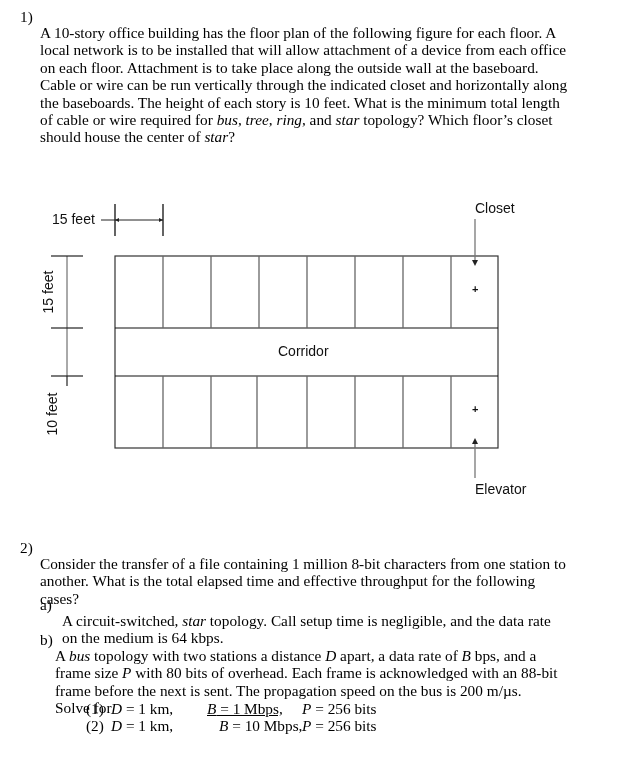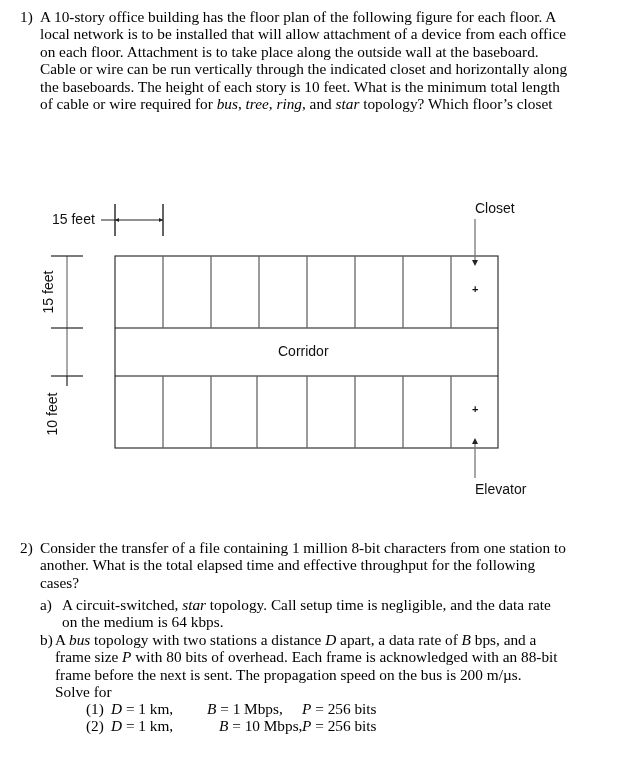--- a/index.html
+++ b/index.html
@@ -1,37 +1,38 @@
 <!DOCTYPE html>
 <html><head>
 <meta charset="utf-8">
 <style>
   html, body { margin: 0; padding: 0; background: #ffffff; }
   body { width: 619px; height: 764px; position: relative; overflow: hidden;
          font-family: "Liberation Serif", serif; color: #000; }
   .para { position: absolute; font-size: 15.3px; line-height: 17.4px; }
   .num { position: absolute; left: 0; }
-  .body-text { position: absolute; }
+  .body-text { position: absolute; margin-top: 16px; }
   .line { white-space: nowrap; display: block; }
   i, .it { font-style: italic; }
   .fig-text { position: absolute; font-family: "Liberation Sans", sans-serif; font-size: 14px; color: #111; white-space: nowrap; }
   svg { position: absolute; left: 0; top: 0; }
 </style>
 </head>
 <body>
 
 <div class="para" style="left:20px; top:8px; width:590px;">
   <span class="num">1)</span>
   <div class="body-text" style="left:20px; top:0;">
     <span class="line">A 10-story office building has the floor plan of the following figure for each floor. A</span>
     <span class="line">local network is to be installed that will allow attachment of a device from each office</span>
     <span class="line">on each floor. Attachment is to take place along the outside wall at the baseboard.</span>
     <span class="line">Cable or wire can be run vertically through the indicated closet and horizontally along</span>
     <span class="line">the baseboards. The height of each story is 10 feet. What is the minimum total length</span>
     <span class="line"><span>of cable or wire required for </span><i>bus</i><span>, </span><i>tree</i><span>, </span><i>ring</i><span>, and </span><i>star</i><span> topology?  Which floor’s closet</span></span>
+    <span class="line"><span>should house the center of </span><i>star</i><span>?</span></span>
   </div>
 </div>
 
 <div>
   <svg width="619" height="520" viewBox="0 0 619 520">
     <g stroke="#222" stroke-width="1.2" fill="none">
 
       <line x1="101" y1="220" x2="163" y2="220" stroke-width="1"></line>
       <line x1="115" y1="204" x2="115" y2="236" stroke-width="1.4"></line>
       <line x1="163" y1="204" x2="163" y2="236" stroke-width="1.4"></line>
@@ -109,21 +110,21 @@
       <span class="line"><span>A </span><i>bus</i><span> topology with two stations a distance </span><i>D</i><span> apart, a data rate of </span><i>B</i><span> bps, and a</span></span>
       <span class="line"><span>frame size </span><i>P</i><span> with 80 bits of overhead. Each frame is acknowledged with an 88-bit</span></span>
       <span class="line">frame before the next is sent. The propagation speed on the bus is 200 m/µs.</span>
       <span class="line">Solve for</span>
     </div>
 
     <div style="position:absolute; left:46px; top:69px; width:400px;">
       <div style="position:relative; height:17.4px; white-space:nowrap;">
         <span style="position:absolute; left:0;">(1)</span>
         <span style="position:absolute; left:25px;"><i>D</i><span> = 1 km,</span></span>
-        <span style="position:absolute; left:121px;"><i>B</i><span> = 1 Mbps,</span></span>
+        <span style="position:absolute; left:121px;text-decoration:underline;"><i>B</i><span> = 1 Mbps,</span></span>
         <span style="position:absolute; left:216px;"><i>P</i><span> = 256 bits</span></span>
       </div>
       <div style="position:relative; height:17.4px; white-space:nowrap;">
         <span style="position:absolute; left:0;">(2)</span>
         <span style="position:absolute; left:25px;"><i>D</i><span> = 1 km,</span></span>
         <span style="position:absolute; left:121px;margin-left:12px;"><i>B</i><span> = 10 Mbps,</span></span>
         <span style="position:absolute; left:216px;"><i>P</i><span> = 256 bits</span></span>
       </div>
     </div>
   </div>

